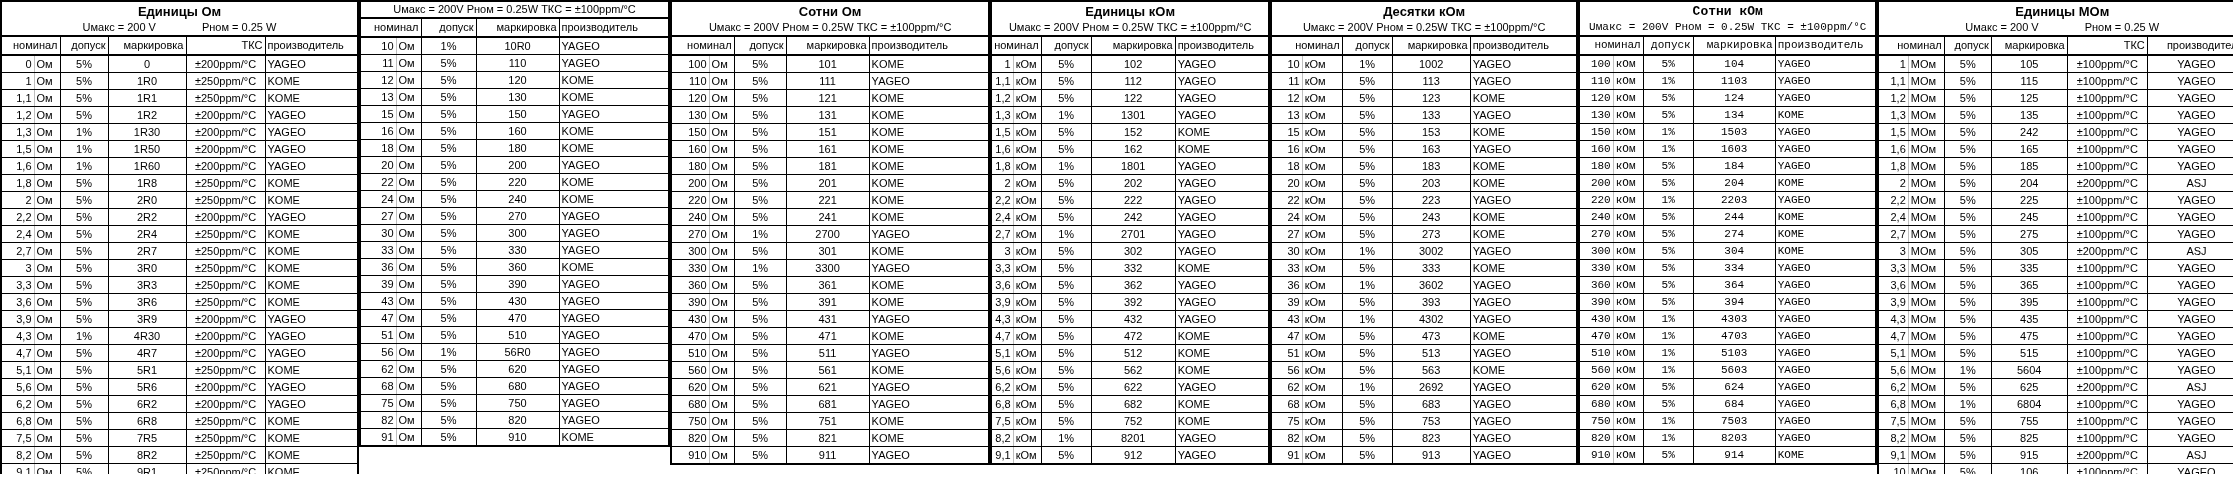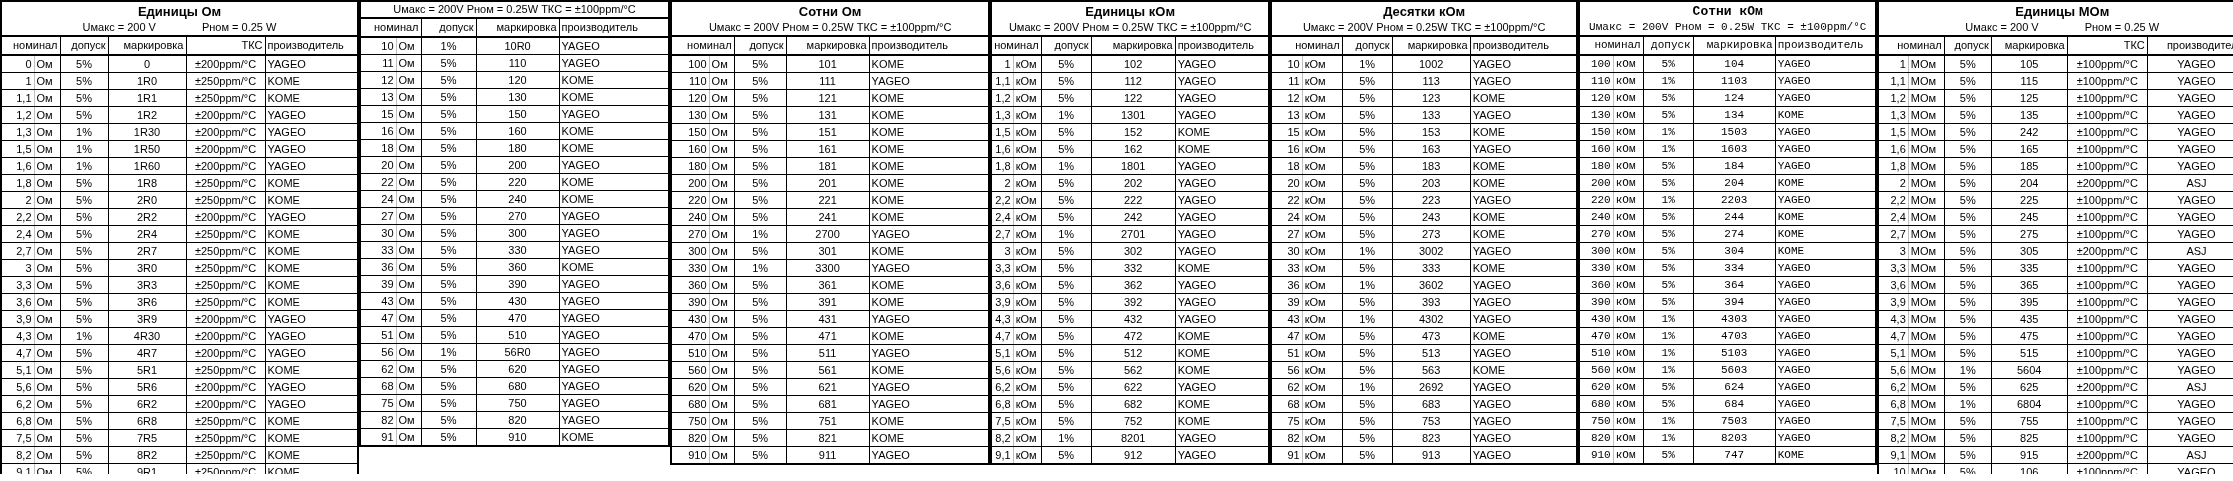--- a/index.html
+++ b/index.html
@@ -1269,21 +1269,21 @@
             <td class="numc">820</td>
             <td class="unitc">кОм</td>
             <td class="c">1%</td>
             <td class="c">8203</td>
             <td class="l">YAGEO</td>
           </tr>
           <tr>
             <td class="numc">910</td>
             <td class="unitc">кОм</td>
             <td class="c">5%</td>
-            <td class="c">747</td>
+            <td class="c">914</td>
             <td class="l">KOME</td>
           </tr>
         </tbody>
       </table>
       <table class="sec" style="width: 368px;">
         <colgroup>
           <col style="width: 30px;">
           <col style="width: 36px;">
           <col style="width: 47px;">
           <col style="width: 76px;">

